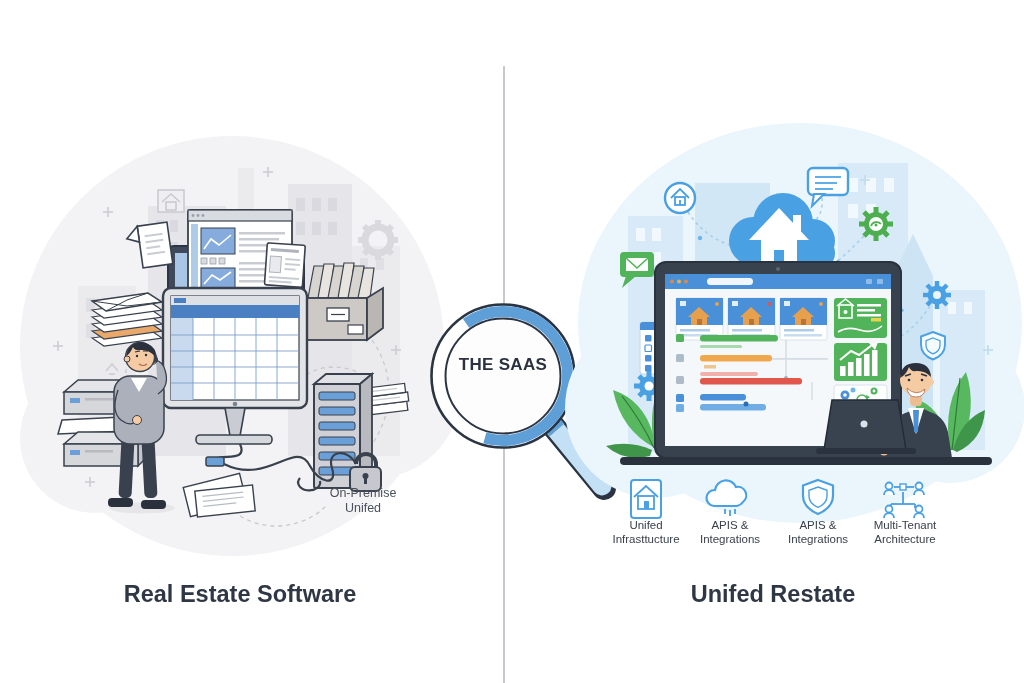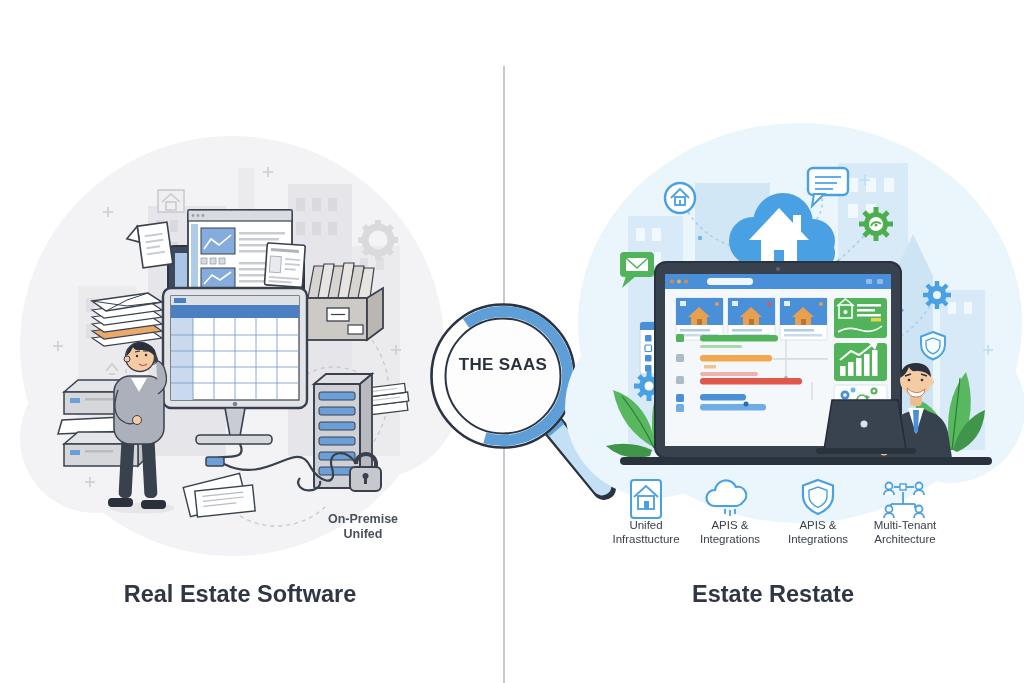--- a/index.html
+++ b/index.html
@@ -2,21 +2,21 @@
 <html><head>
 <meta charset="utf-8">
 <style>
   html,body{margin:0;padding:0;background:#fff;}
   .stage{position:relative;width:1024px;height:683px;background:#ffffff;overflow:hidden;
          font-family:"Liberation Sans", sans-serif;margin-top:48px;}
   .stage svg{position:absolute;left:0;top:0;}
   .txt{position:absolute;text-align:center;color:#2f3744;}
   .lens-text{left:433px;top:306px;width:140px;font-size:17px;font-weight:700;
              line-height:21px;color:#2a323e;letter-spacing:.3px;}
-  .onprem{left:303px;top:464px;width:120px;font-size:12.5px;font-weight:700;
+  .onprem{left:303px;top:438px;width:120px;font-size:12.5px;font-weight:400;
           line-height:15px;color:#4a515c;}
   .caption{top:533px;width:304px;font-size:23.5px;font-weight:600;line-height:26.5px;color:#2f3744;}
   .caption.left{left:88px;}
   .caption.right{left:621px;}
   .feat-label{top:471px;width:96px;font-size:11.5px;font-weight:500;line-height:13.5px;color:#3a414c;}
 </style>
 </head>
 <body>
 
 <div class="stage">
@@ -648,16 +648,16 @@
 </div>
 <div class="txt feat-label" style="left:857px">
   <div>Multi-Tenant</div>
   <div>Architecture</div>
 </div>
 
 <div class="txt caption left">
   <div>Real Estate Software</div>
 </div>
 <div class="txt caption right">
-  <div>Estate Restate</div>
+  <div>Unifed Restate</div>
 </div>
 
 </div>
 
 </body></html>

